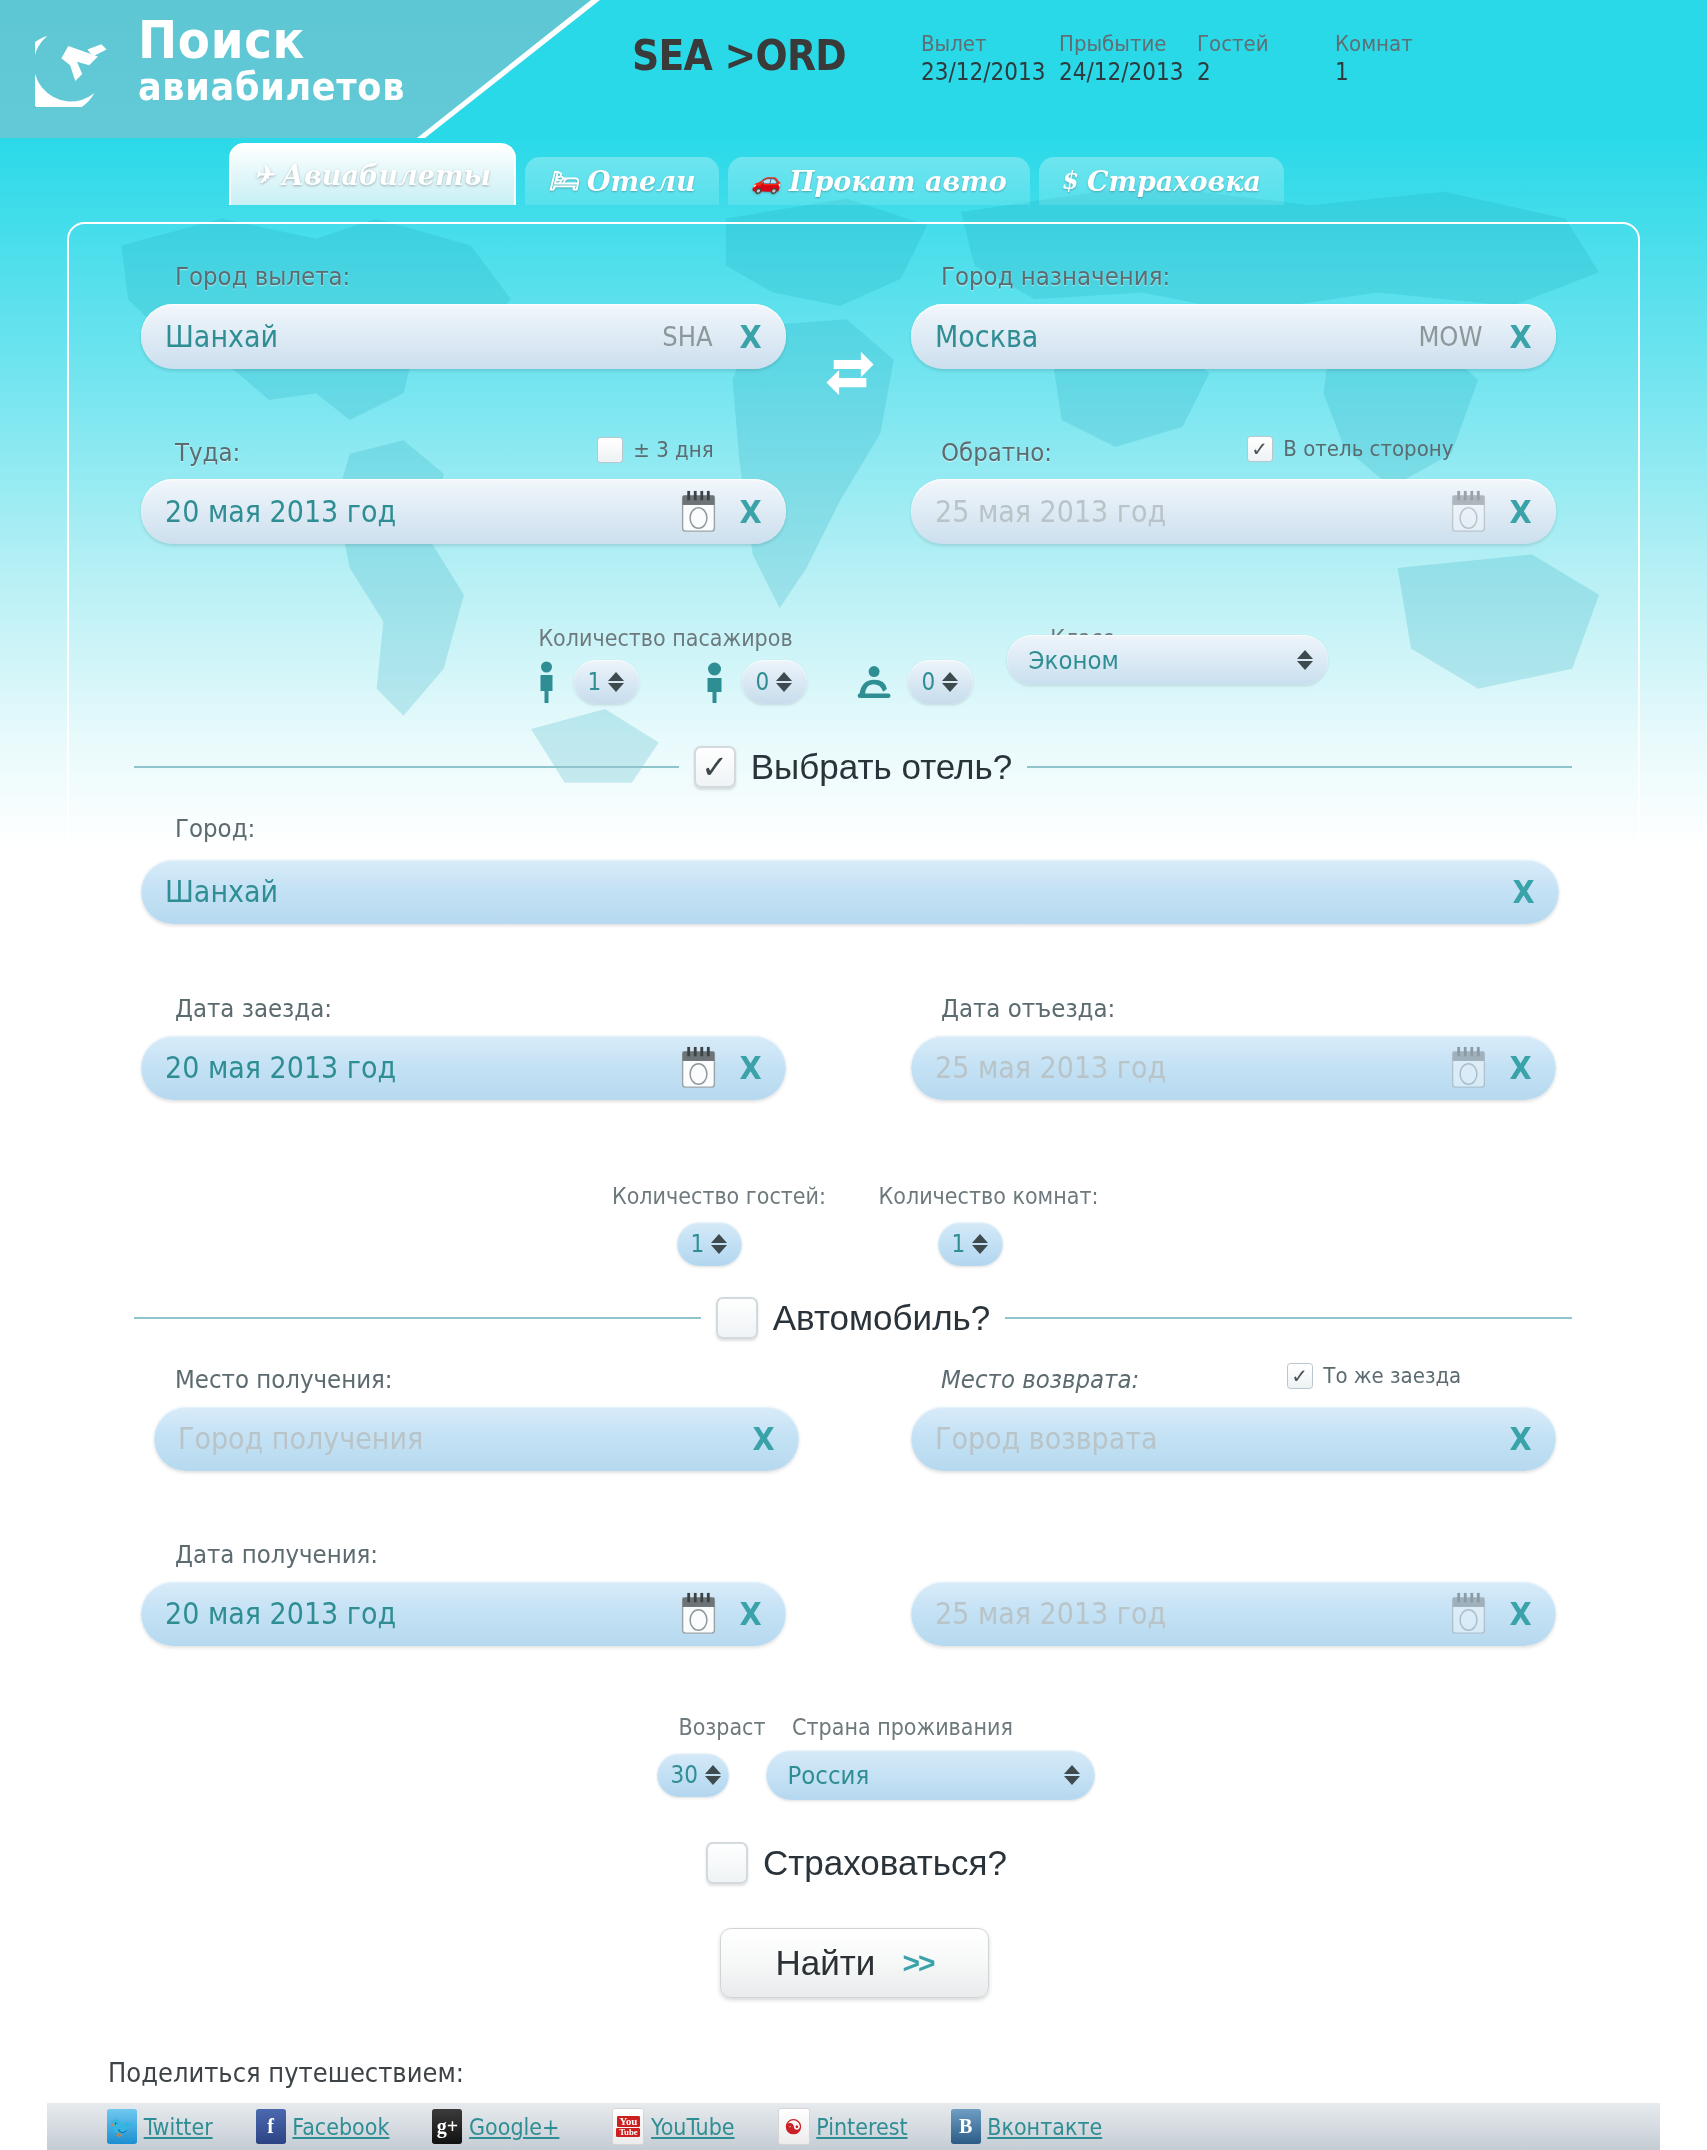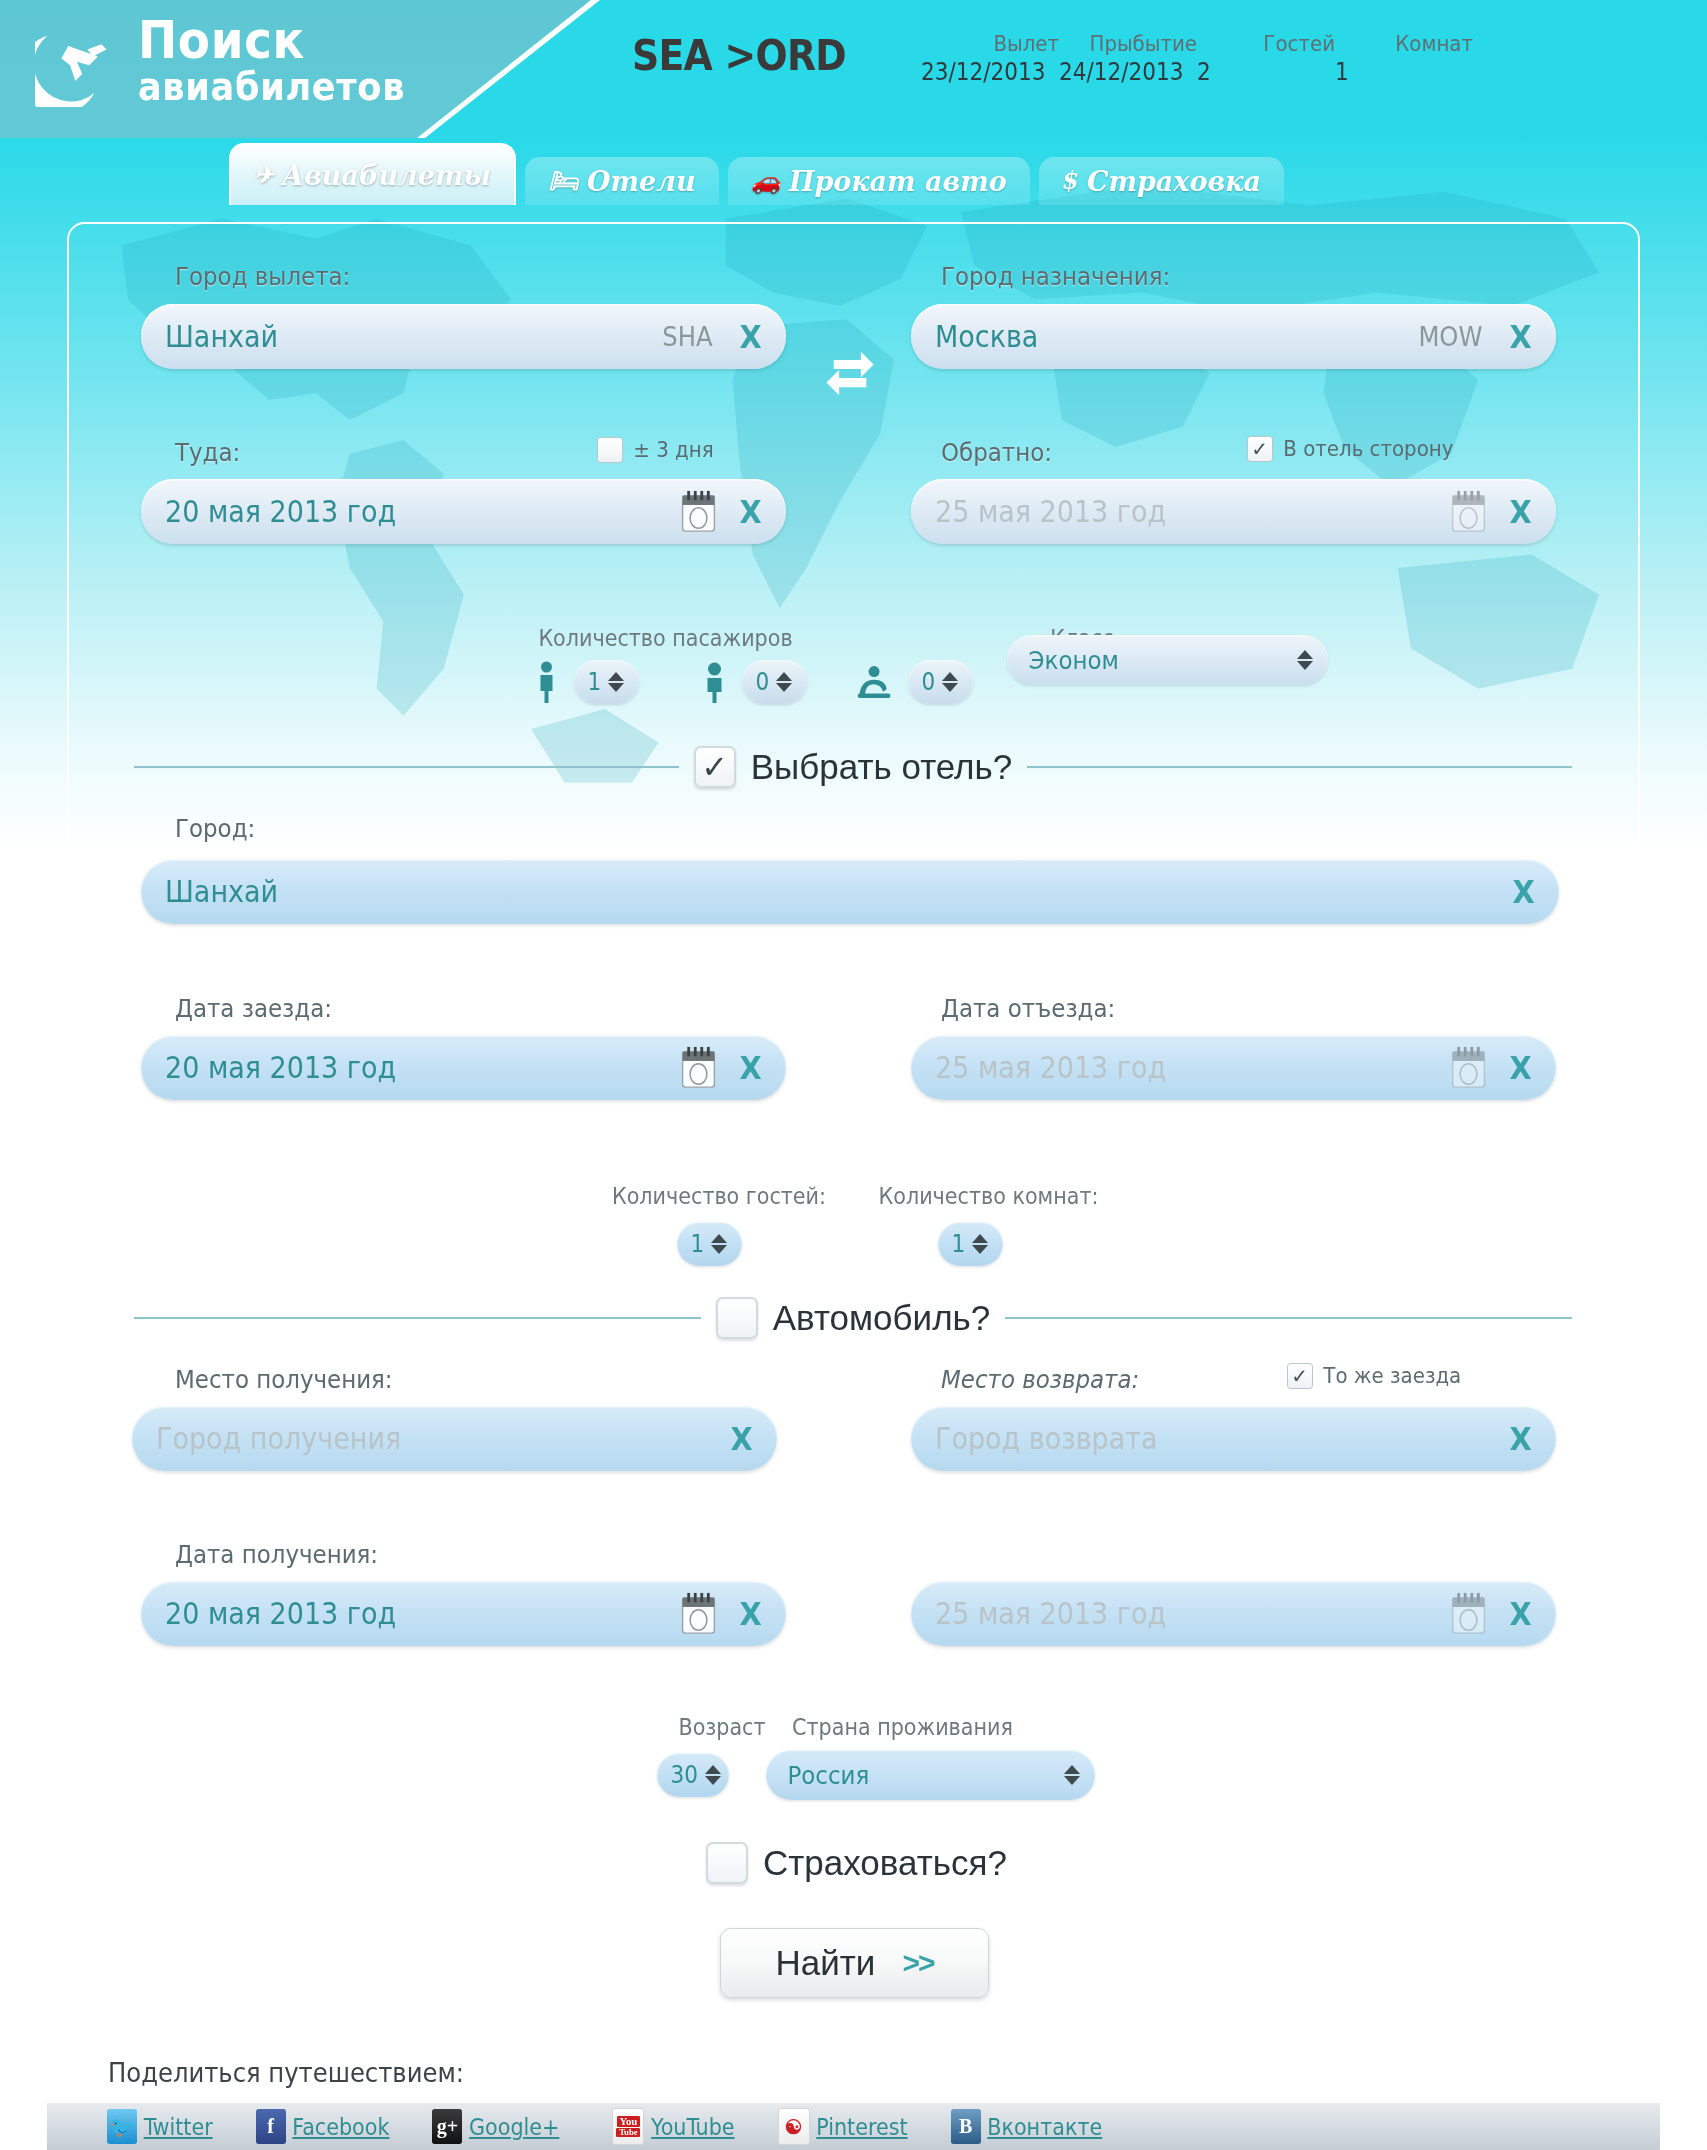--- a/index.html
+++ b/index.html
@@ -48,21 +48,20 @@
     font-family:"DejaVu Sans Condensed","Liberation Sans",sans-serif;
     letter-spacing:-0.7px;
   }
   .summary{
     position:absolute;left:921px;top:30px;display:flex;gap:0;
   }
   .sum-col{width:138px;}
   .sum-label{
     font-size:22px;color:#5f6f74;line-height:27px;
     font-family:"DejaVu Sans Condensed","Liberation Sans",sans-serif;
-    text-align:right;
   }
   .sum-value{
     font-size:24px;color:#2d3b3f;line-height:31px;font-weight:400;
     font-family:"DejaVu Sans Condensed","Liberation Sans",sans-serif;
   }
 
   
   .mapband{
     position:absolute;left:0;top:138px;width:1707px;height:712px;
     background:linear-gradient(180deg,#2ad9e8 0%,#6fe4ef 32%,#b8f0f5 62%,#e9fafc 85%,#ffffff 100%);
@@ -503,21 +502,21 @@
     <span class="line"></span>
   </div>
 
   <div style="position:absolute;left:175px;top:1364px;" class="fl">Место получения:</div>
   <div style="position:absolute;left:941px;top:1364px;font-style:italic;" class="fl">Место возврата:</div>
   <div style="position:absolute;left:1287px;top:1363px;" class="cbrow">
     <span class="cb">✓</span>
     <span class="t">То же заезда</span>
   </div>
 
-  <div style="position:absolute;left:132px;top:1406px;width:645px;justify-content:space-between;" class="pill blue">
+  <div style="position:absolute;left:154px;top:1406px;width:645px;justify-content:space-between;" class="pill blue">
     <span class="pill-val muted">Город получения</span>
     <span class="clear-x">X</span>
   </div>
   <div style="position:absolute;left:911px;top:1406px;width:645px;" class="pill blue">
     <span class="pill-val muted">Город возврата</span>
     <span class="clear-x">X</span>
   </div>
 
   <div style="position:absolute;left:175px;top:1539px;" class="fl">Дата получения:</div>
   <div style="position:absolute;left:141px;top:1581px;width:645px;" class="pill blue">

